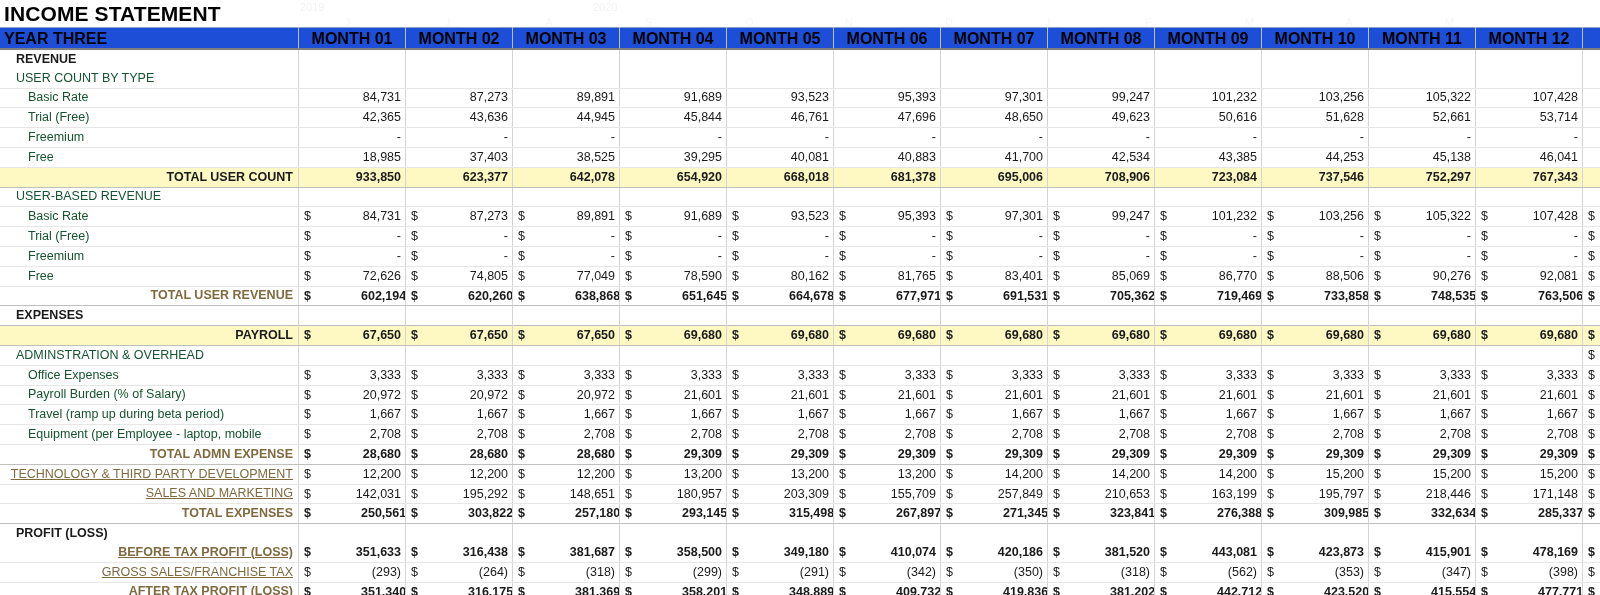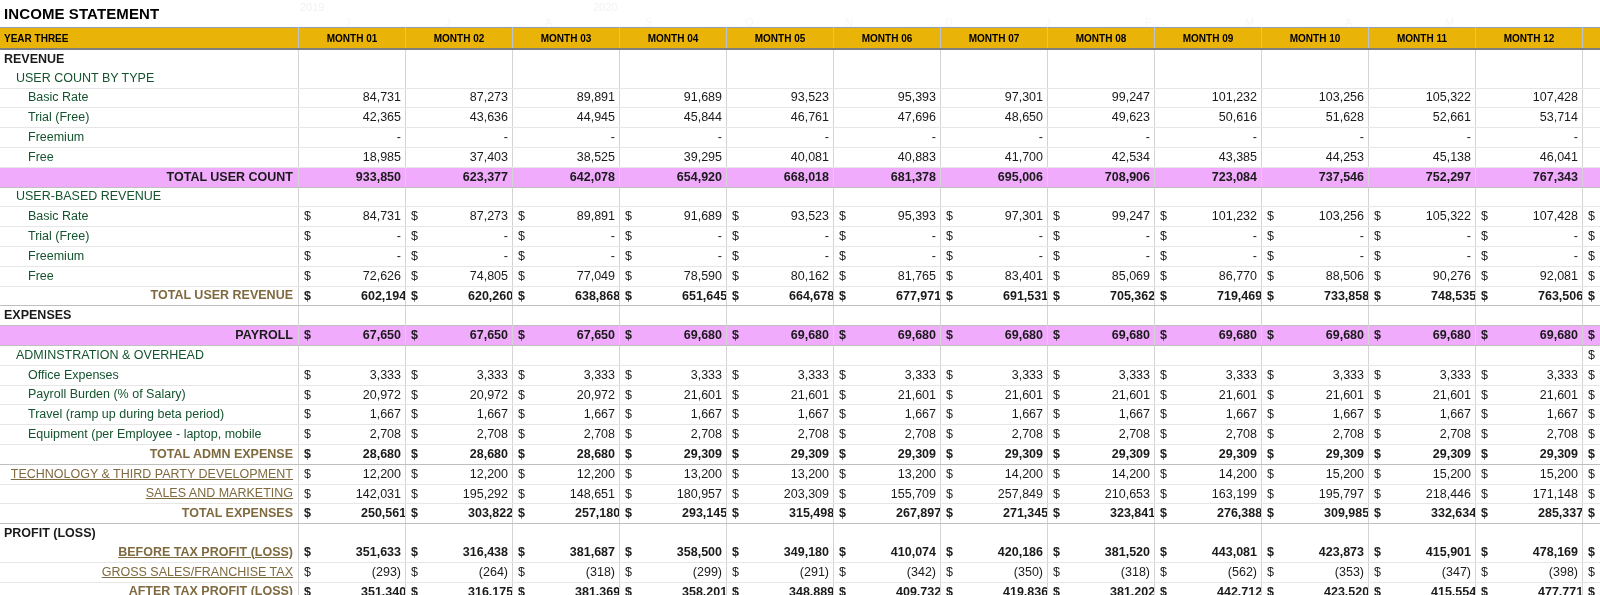--- a/index.html
+++ b/index.html
@@ -47,21 +47,21 @@
     position: absolute;
     top: 26px;
     height: 1px;
     width: 60px;
     background: #fafafa;
   }
 
   .title {
     position: relative;
     z-index: 2;
-    font-size: 15px;
+    font-size: 21px;
     font-weight: bold;
     letter-spacing: 0.1px;
     padding: 3px 0 2px 4px;
     line-height: 22px;
     color: #000000;
   }
 
   table.grid {
     border-collapse: collapse;
     table-layout: fixed;
@@ -102,41 +102,41 @@
   }
   td.cur .cur-val {
     display: block;
     text-align: right;
     padding-left: 14px;
     line-height: 18.8px;
   }
 
   
   tr.hdr td {
-    background: #eab308;
+    background: #1d4ed8;
     font-weight: bold;
-    font-size: 10px;
+    font-size: 16px;
     text-align: center;
     height: 20px;
     border-right: 1px solid #b9c2d4;
     border-top: 1px solid #8ea0c0;
     border-bottom: 2px solid #7f7f7f;
     color: #000;
   }
   tr.hdr td.label {
     text-align: left;
     border-right: 1px solid #b9c2d4;
   }
 
   
   tr.section td { font-weight: bold; }
-  tr.section td.label { padding-left: 4px; }
+  tr.section td.label { padding-left: 16px; }
 
   tr.band td {
-    background: #f0abfc;
+    background: #fef9c3;
     font-weight: bold;
     border-top: 1px solid #bfbfbf;
     border-bottom: 1px solid #bfbfbf;
   }
   tr.band td.label { text-align: right; padding-right: 5px; }
 
   tr.subtotal td {
     font-weight: bold;
     border-top: 1px solid #bfbfbf;
     border-bottom: 1px solid #bfbfbf;

